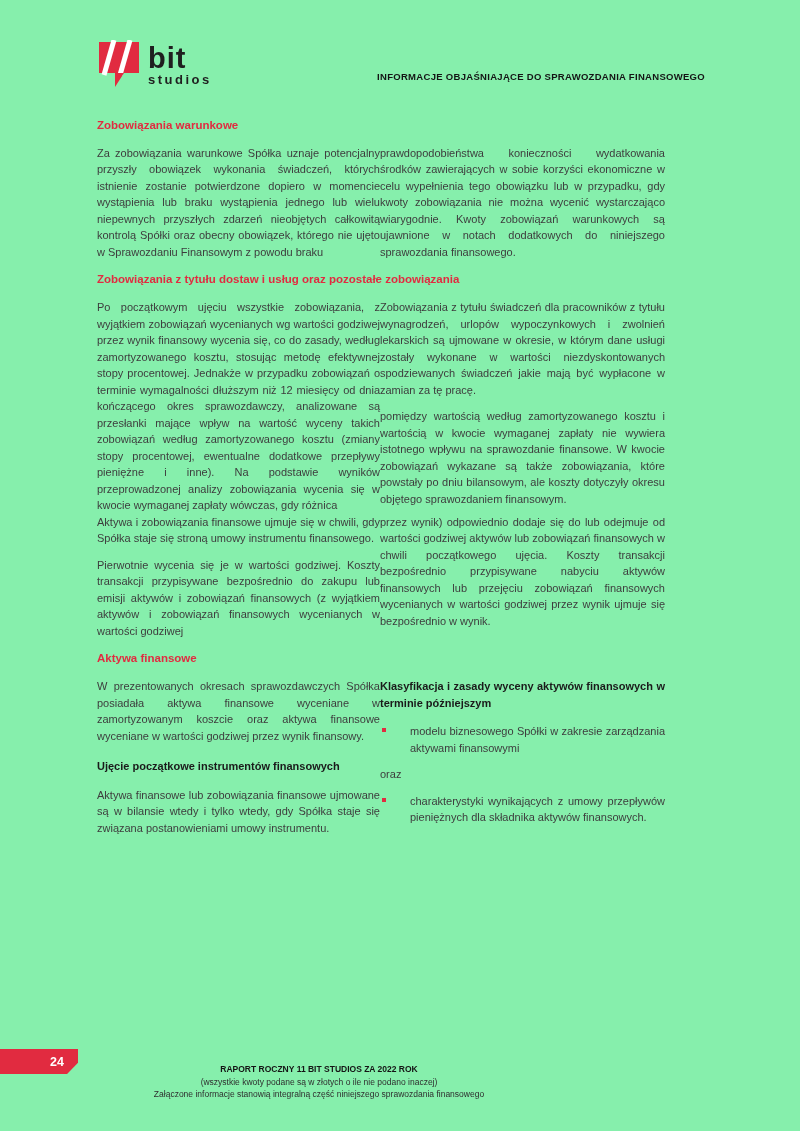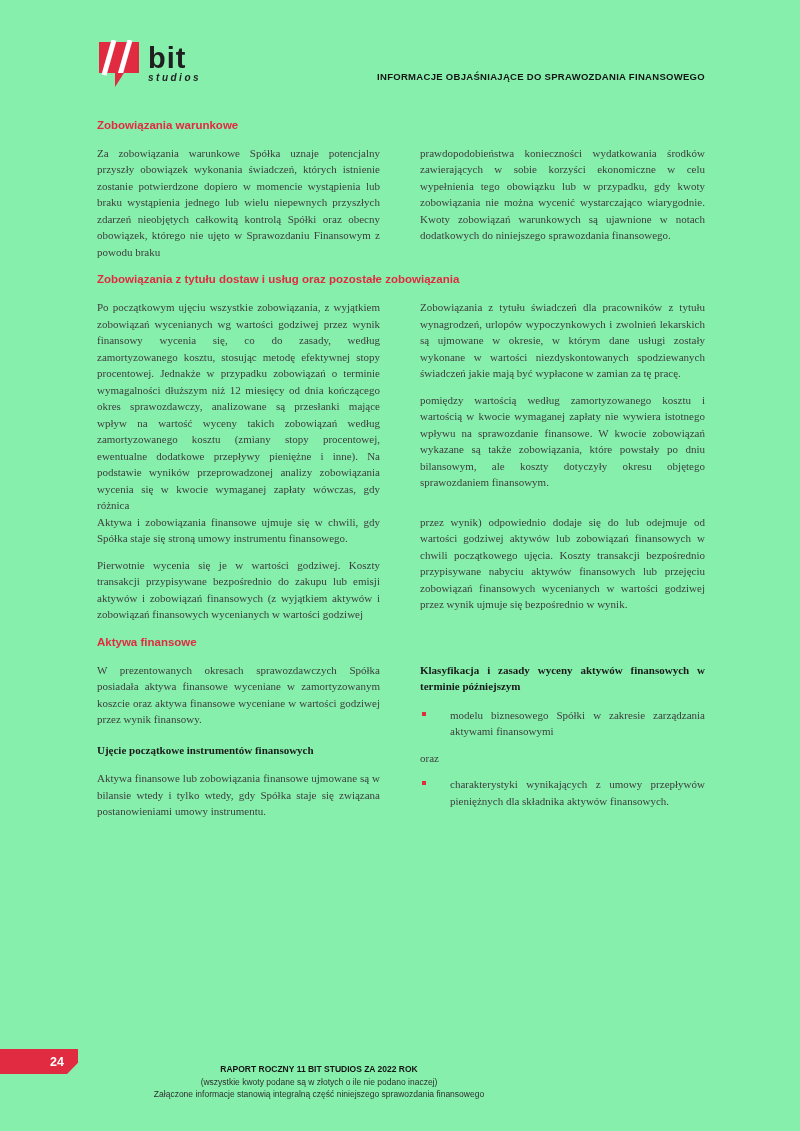--- a/index.html
+++ b/index.html
@@ -17,34 +17,34 @@
     display:flex;align-items:flex-end;justify-content:space-between;
     padding-top:44px;height:52px;
   }
   .logo{display:flex;align-items:flex-start;}
   .logo-text{margin-left:5px;line-height:1;}
   .logo-bit{
     font-size:29px;font-weight:800;color:#1f1f1f;
     letter-spacing:1px;line-height:0.85;display:block;margin-top:6px;
   }
   .logo-studios{
-    font-size:10px;font-weight:700;color:#1f1f1f;
-    letter-spacing:2.5px;display:block;margin-top:2px;font-style:italic;
+    font-size:13px;font-weight:700;color:#1f1f1f;
+    letter-spacing:2.5px;display:block;margin-top:2px;
   }
   .doc-title{
     font-size:9.5px;font-weight:700;color:#141414;
     letter-spacing:0.3px;padding-bottom:14px;text-align:right;
   }
   
   .section-heading{
     color:var(--accent);font-size:11.5px;font-weight:700;
     line-height:1.3;margin:12px 0 12px 0;
   }
   .section-heading.first{margin-top:22px;}
-  .cols{display:flex;gap:40px;font-family:Liberation Serif, serif;}
+  .cols{display:flex;}
   .col-left{flex:0 0 283px;width:283px;}
   .col-right{flex:0 0 285px;width:285px;}
   .para{
     font-size:11px;line-height:16.5px;text-align:justify;
     margin:0 0 10px 0;
   }
   .para:last-child{margin-bottom:0;}
   .subheading{
     font-size:11px;line-height:16.5px;font-weight:700;color:#1a1a1a;
     text-align:justify;margin:14px 0 12px 0;

